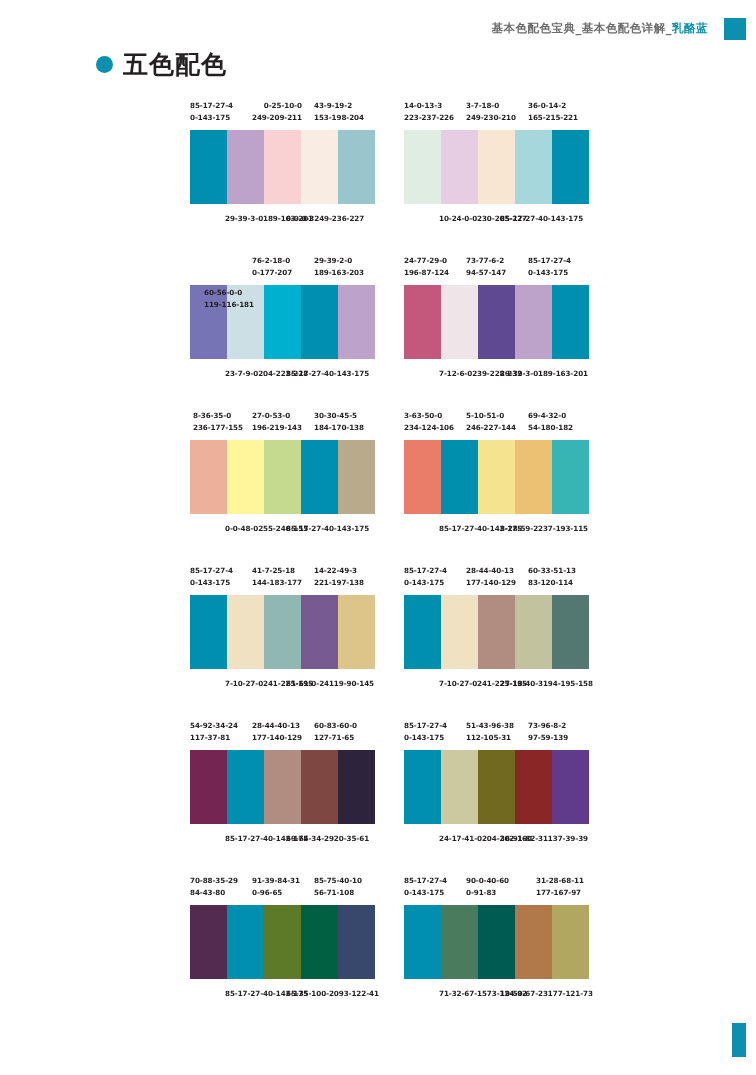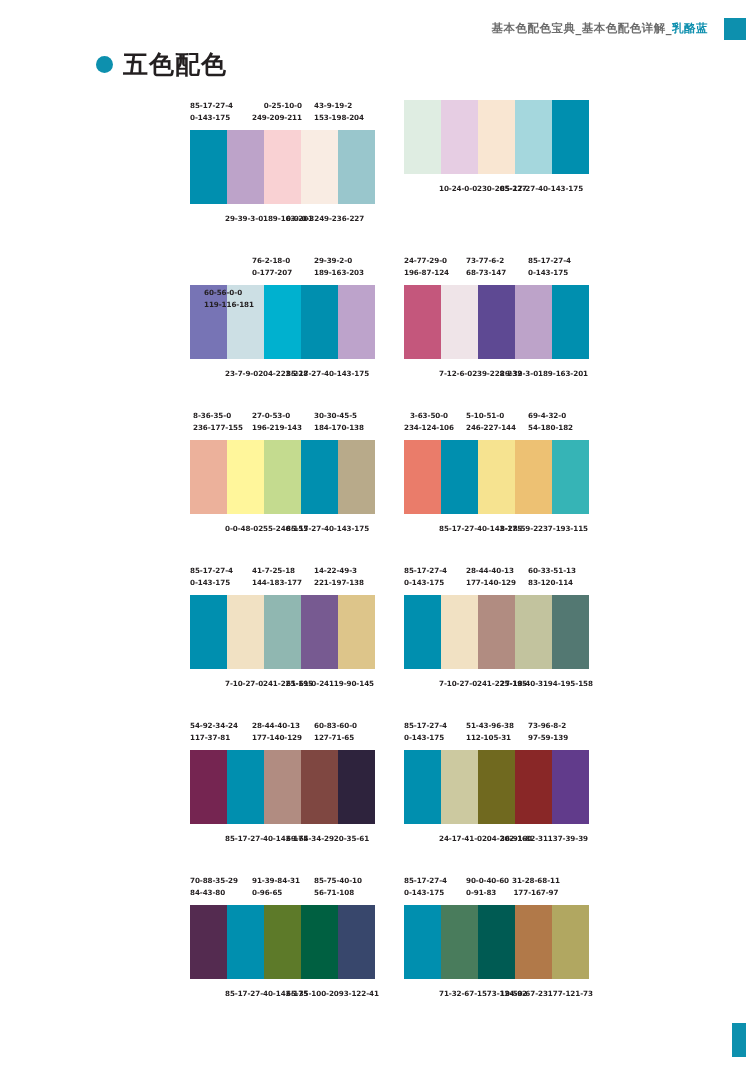--- a/index.html
+++ b/index.html
@@ -113,20 +113,25 @@
           <div class="swatch" style="background: rgb(249, 209, 211);"></div>
           <div class="swatch" style="background: rgb(249, 236, 227);"></div>
           <div class="swatch" style="background: rgb(153, 198, 204);"></div>
         </div>
         <div class="codes-bot">
           <div class="code-b" style="left: 35px;"><span>29-39-3-0</span><span class="l2">189-163-201</span></div>
           <div class="code-b" style="left: 96px;"><span>0-0-0-3</span><span class="l2">249-236-227</span></div>
         </div>
       </div>
       <div class="group right">
+        <div class="codes-top">
+          <div class="code" style="left: 0px;"><span>14-0-13-3</span><span class="l2">223-237-226</span></div>
+          <div class="code" style="left: 62px;"><span>3-7-18-0</span><span class="l2">249-230-210</span></div>
+          <div class="code" style="left: 124px;"><span>36-0-14-2</span><span class="l2">165-215-221</span></div>
+        </div>
         <div class="strip">
           <div class="swatch" style="background: rgb(223, 237, 226);"></div>
           <div class="swatch" style="background: rgb(230, 205, 227);"></div>
           <div class="swatch" style="background: rgb(249, 230, 210);"></div>
           <div class="swatch" style="background: rgb(165, 215, 221);"></div>
           <div class="swatch" style="background: rgb(0, 143, 175);"></div>
         </div>
         <div class="codes-bot">
           <div class="code-b" style="left: 35px;"><span>10-24-0-0</span><span class="l2">230-205-227</span></div>
           <div class="code-b" style="left: 96px;"><span>85-17-27-4</span><span class="l2">0-143-175</span></div>
@@ -148,21 +153,21 @@
           <div class="swatch" style="background: rgb(189, 163, 203);"></div>
         </div>
         <div class="codes-bot">
           <div class="code-b" style="left: 35px;"><span>23-7-9-0</span><span class="l2">204-223-228</span></div>
           <div class="code-b" style="left: 96px;"><span>85-17-27-4</span><span class="l2">0-143-175</span></div>
         </div>
       </div>
       <div class="group right">
         <div class="codes-top">
           <div class="code" style="left: 0px;"><span>24-77-29-0</span><span class="l2">196-87-124</span></div>
-          <div class="code" style="left: 62px;"><span>73-77-6-2</span><span class="l2">68-73-147</span></div>
+          <div class="code" style="left: 62px;"><span>73-77-6-2</span><span class="l2">94-57-147</span></div>
           <div class="code" style="left: 124px;"><span>85-17-27-4</span><span class="l2">0-143-175</span></div>
         </div>
         <div class="strip">
           <div class="swatch" style="background: rgb(196, 87, 124);"></div>
           <div class="swatch" style="background: rgb(239, 228, 232);"></div>
           <div class="swatch" style="background: rgb(94, 73, 147);"></div>
           <div class="swatch" style="background: rgb(189, 163, 201);"></div>
           <div class="swatch" style="background: rgb(0, 143, 175);"></div>
         </div>
         <div class="codes-bot">
@@ -185,21 +190,21 @@
           <div class="swatch" style="background: rgb(0, 143, 175);"></div>
           <div class="swatch" style="background: rgb(184, 170, 138);"></div>
         </div>
         <div class="codes-bot">
           <div class="code-b" style="left: 35px;"><span>0-0-48-0</span><span class="l2">255-246-155</span></div>
           <div class="code-b" style="left: 96px;"><span>85-17-27-4</span><span class="l2">0-143-175</span></div>
         </div>
       </div>
       <div class="group right">
         <div class="codes-top">
-          <div class="code" style="left: 0px; text-align: center;"><span>3-63-50-0</span><span class="l2">234-124-106</span></div>
+          <div class="code" style="left: 0px;"><span>3-63-50-0</span><span class="l2">234-124-106</span></div>
           <div class="code" style="left: 62px;"><span>5-10-51-0</span><span class="l2">246-227-144</span></div>
           <div class="code" style="left: 124px;"><span>69-4-32-0</span><span class="l2">54-180-182</span></div>
         </div>
         <div class="strip">
           <div class="swatch" style="background: rgb(234, 124, 106);"></div>
           <div class="swatch" style="background: rgb(0, 143, 175);"></div>
           <div class="swatch" style="background: rgb(246, 227, 144);"></div>
           <div class="swatch" style="background: rgb(237, 193, 115);"></div>
           <div class="swatch" style="background: rgb(54, 180, 182);"></div>
         </div>
@@ -301,21 +306,21 @@
         </div>
         <div class="codes-bot">
           <div class="code-b" style="left: 35px;"><span>85-17-27-4</span><span class="l2">0-143-175</span></div>
           <div class="code-b" style="left: 96px;"><span>65-35-100-20</span><span class="l2">93-122-41</span></div>
         </div>
       </div>
       <div class="group right">
         <div class="codes-top">
           <div class="code" style="left: 0px;"><span>85-17-27-4</span><span class="l2">0-143-175</span></div>
           <div class="code" style="left: 62px;"><span>90-0-40-60</span><span class="l2">0-91-83</span></div>
-          <div class="code" style="left: 108px; text-align: center;"><span>31-28-68-11</span><span class="l2">177-167-97</span></div>
+          <div class="code" style="left: 132px;"><span>31-28-68-11</span><span class="l2">177-167-97</span></div>
         </div>
         <div class="strip">
           <div class="swatch" style="background: rgb(0, 143, 175);"></div>
           <div class="swatch" style="background: rgb(73, 124, 92);"></div>
           <div class="swatch" style="background: rgb(0, 91, 83);"></div>
           <div class="swatch" style="background: rgb(177, 121, 73);"></div>
           <div class="swatch" style="background: rgb(177, 167, 97);"></div>
         </div>
         <div class="codes-bot">
           <div class="code-b" style="left: 35px;"><span>71-32-67-15</span><span class="l2">73-124-92</span></div>

